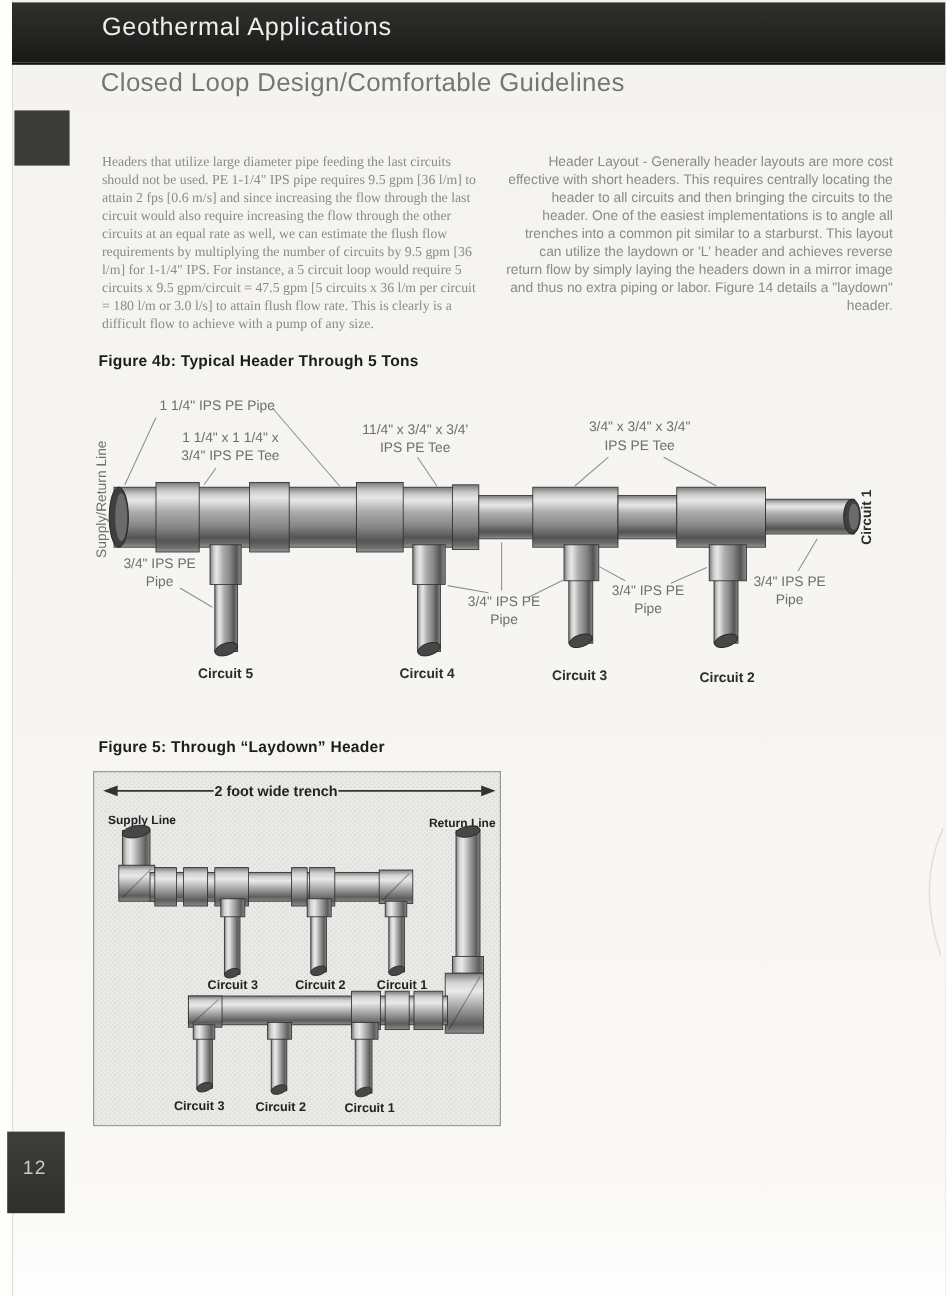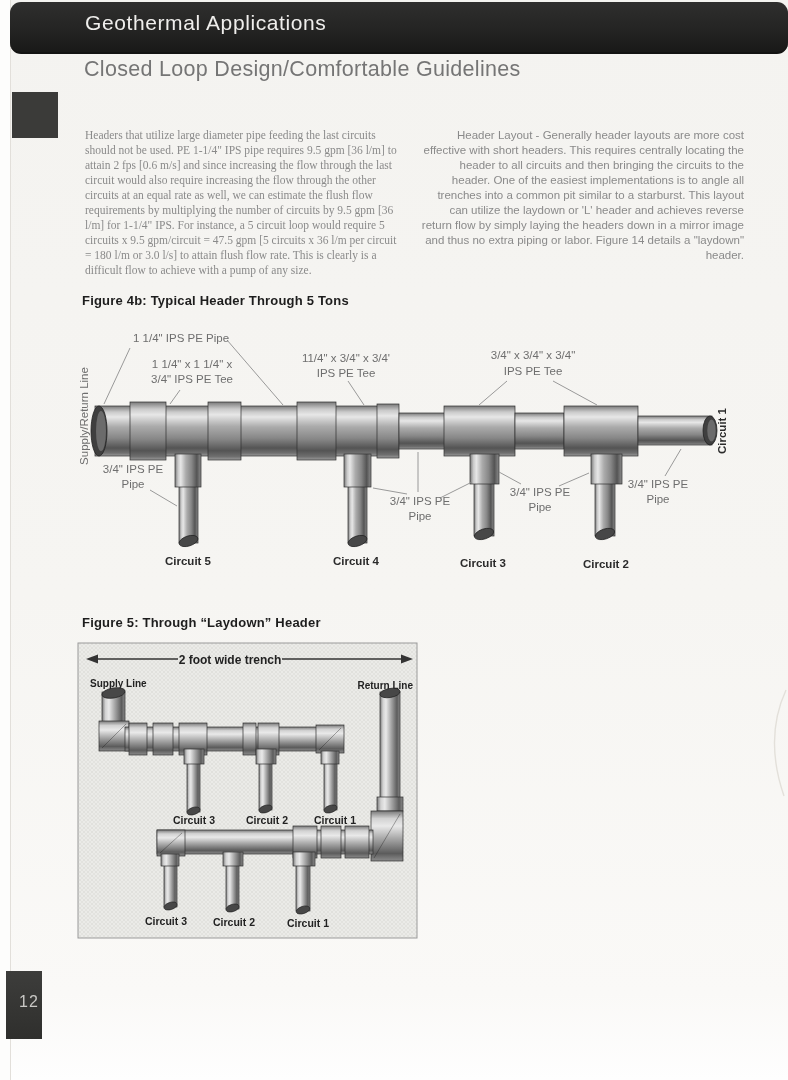--- a/index.html
+++ b/index.html
@@ -2,34 +2,34 @@
 <html><head>
 <meta charset="utf-8">
 <style>
   html,body{margin:0;padding:0;background:#e9e7e3;}
   .page{position:relative;width:788px;height:1080px;overflow:hidden;
         background:linear-gradient(180deg,#f4f3f0 0%,#f6f5f2 55%,#faf9f7 92%,#fefefe 100%);
         font-family:"Liberation Sans", sans-serif;}
   .edge-strip{position:absolute;left:0;top:0;width:10px;height:1080px;background:#fdfdfc;border-right:1px solid #e2dfda;}
   .topbar{position:absolute;left:10px;top:2px;right:0;height:50px;
           background:linear-gradient(180deg,#2f2f2e 0%,#242423 55%,#191918 100%);
-          border-bottom:2px solid #131312;border-radius:11px;}
+          border-bottom:2px solid #131312;}
   .topbar-title{position:absolute;left:75px;top:9px;font-size:21px;color:#efeeec;letter-spacing:.6px;font-weight:400;}
   .section-title{position:absolute;left:84px;top:57px;font-size:21.5px;color:#757575;letter-spacing:.3px;}
   .accent-square{position:absolute;left:12px;top:92px;width:46px;height:46px;background:#3b3b39;}
   .col{position:absolute;top:128px;font-size:11.5px;line-height:15px;color:#8a8a8a;text-align:left;}
   .col-left{left:85px;width:320px;font-family:Liberation Serif, serif;}
   .col-right{left:420px;width:324px;text-align:right;}
   .fig-title{position:absolute;left:82px;font-size:13px;font-weight:bold;color:#1d1d1d;letter-spacing:.2px;}
   .fig4b-title{top:293px;}
   .fig5-title{top:615px;}
   .fig4b-svg{position:absolute;left:75px;top:318px;}
   .fig5-svg{position:absolute;left:75px;top:635px;}
-  .pagenum-square{position:absolute;left:6px;top:943px;width:36px;height:68px;
-                  background:linear-gradient(180deg,#3d3d3b,#2f2f2d);margin-top:28px;}
+  .pagenum-square{position:absolute;left:6px;top:943px;width:48px;height:68px;
+                  background:linear-gradient(180deg,#3d3d3b,#2f2f2d);}
   .pagenum{position:absolute;left:13px;top:22px;font-size:16px;color:#c9c8c5;letter-spacing:1px;}
   .footer{position:absolute;left:0;top:968px;width:788px;text-align:center;padding-left:34px;box-sizing:border-box;
           font-size:15px;color:#8a8a8a;letter-spacing:.3px;}
   .artifact{position:absolute;right:0;top:688px;}
   svg text{font-family:"Liberation Sans", sans-serif;}
   .spec{font-size:11.5px;fill:#6e6e6e;}
   .circ{font-size:11.5px;font-weight:bold;fill:#2b2b2b;}
   .ldr{stroke:#8f8f8f;stroke-width:0.9;fill:none;}
   .pipe{stroke:#2e2e2e;stroke-width:0.7;}
   .seam{stroke:rgba(20,20,20,0.35);stroke-width:1;fill:none;}

